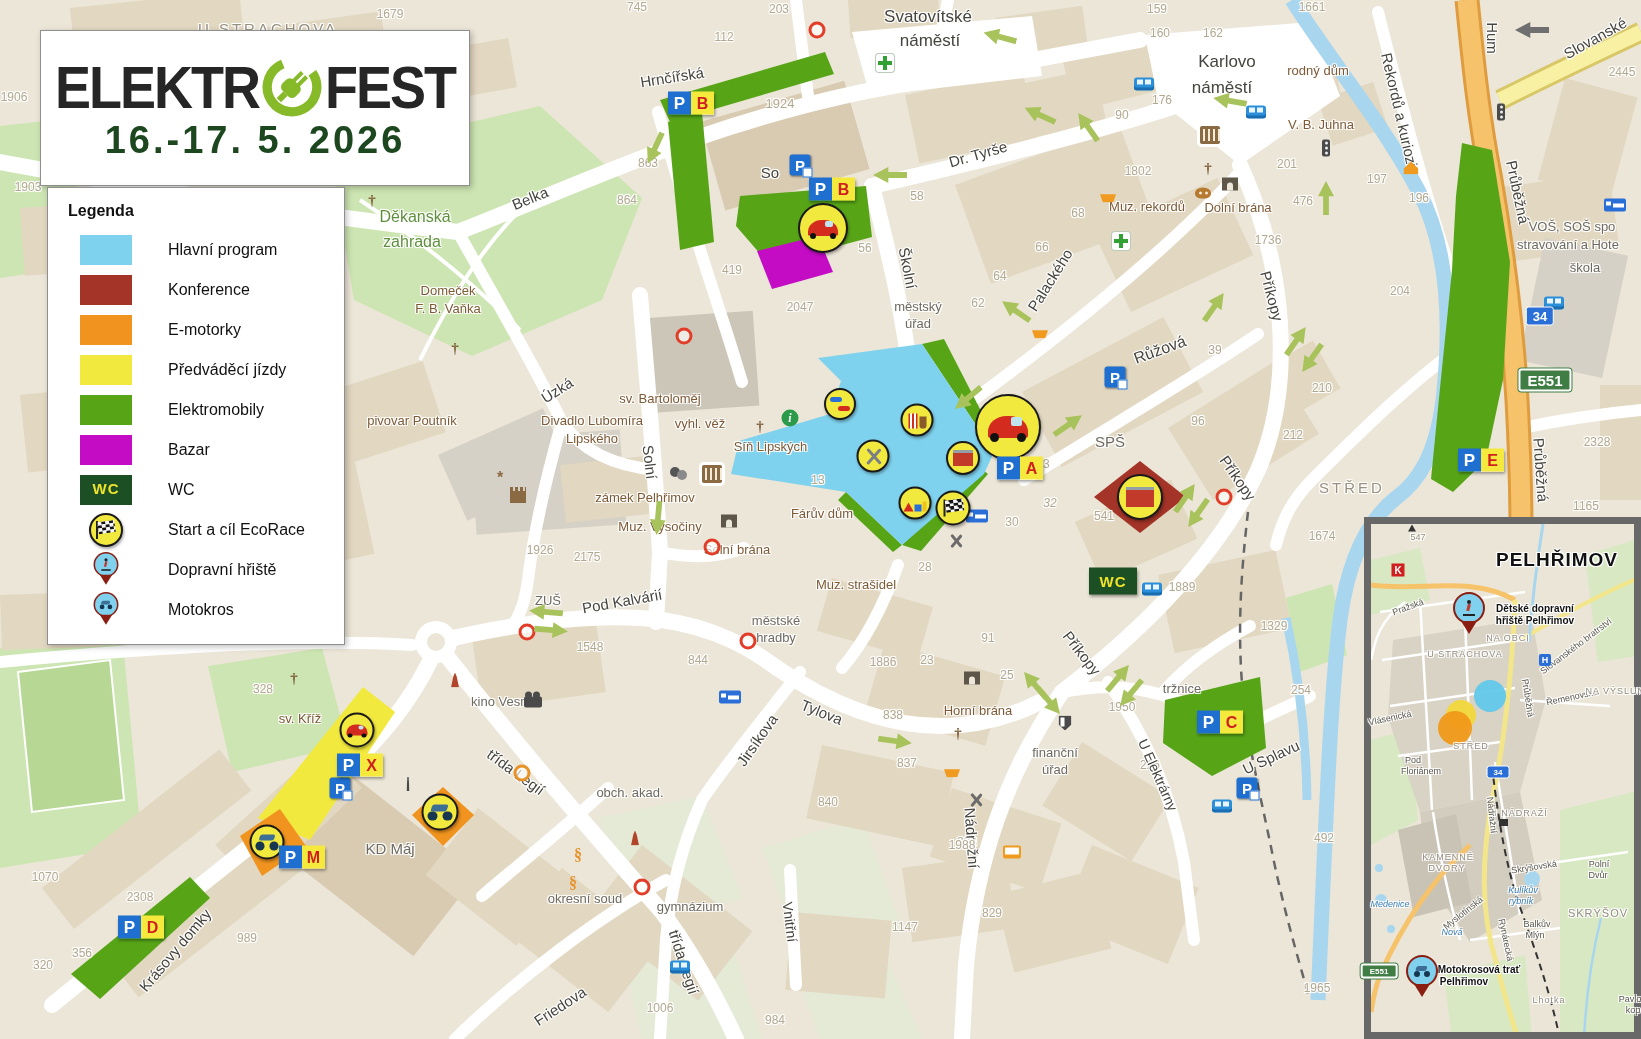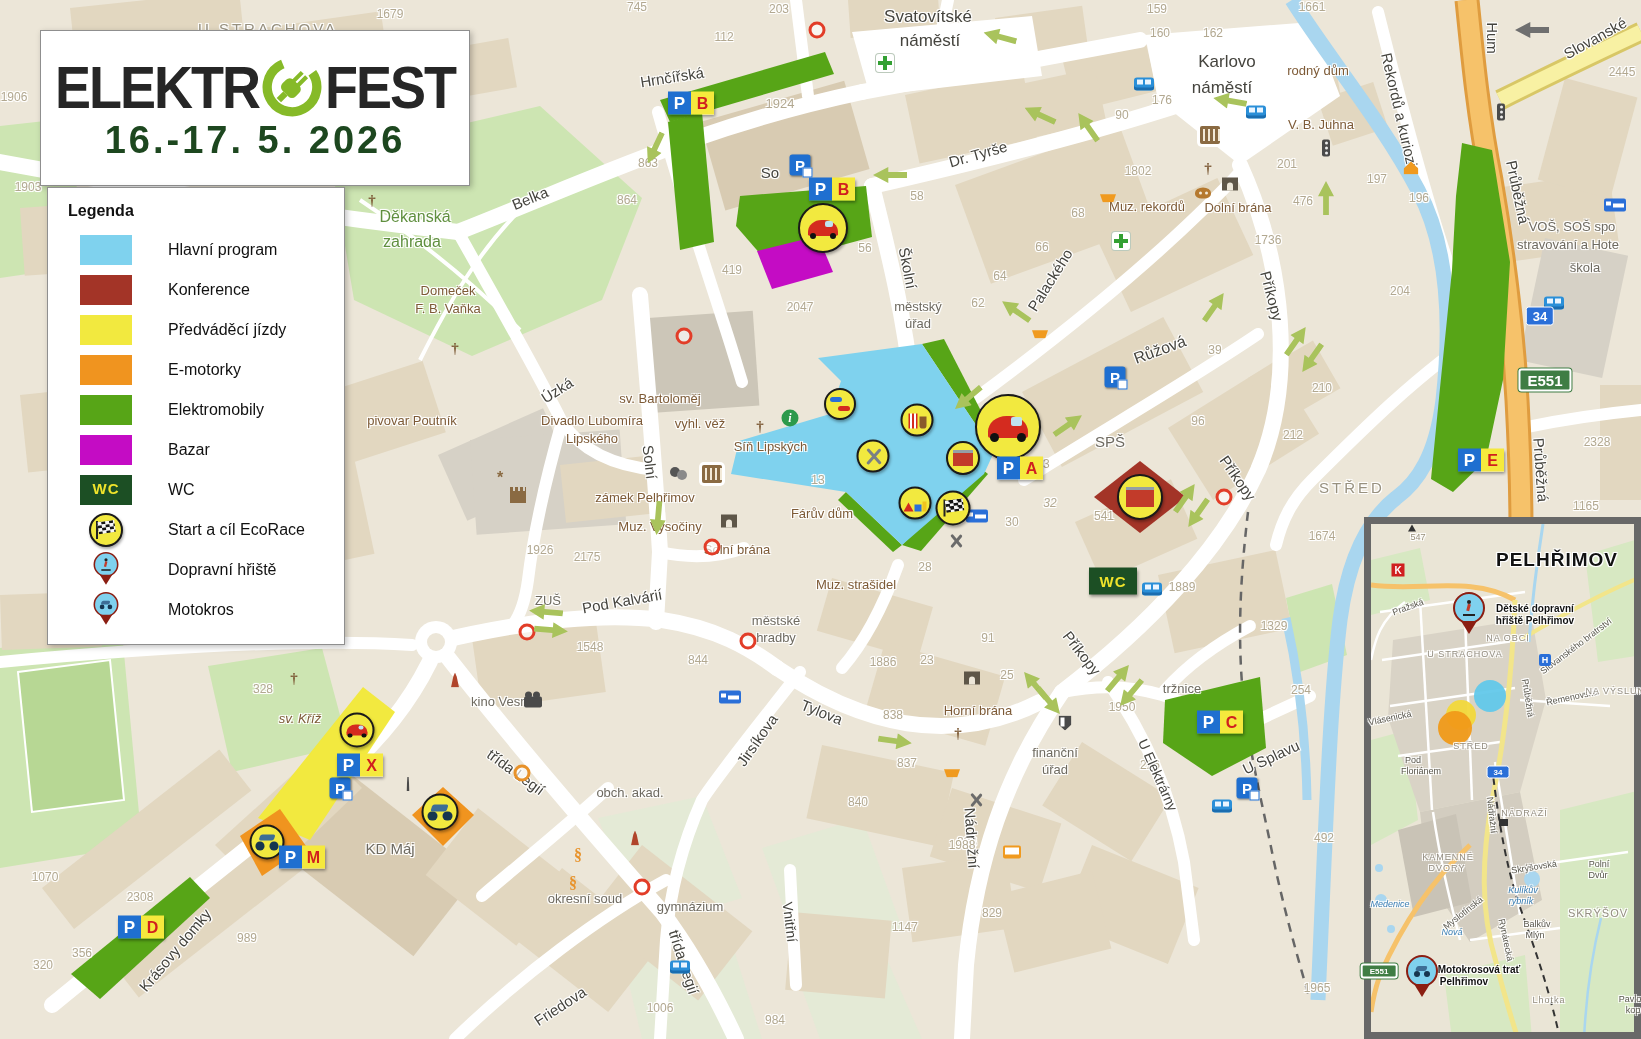--- a/index.html
+++ b/index.html
@@ -492,21 +492,21 @@
       <div class="lb lb-zn" style="left: 776px; top: 637px;">hradby</div>
       <div class="lb lb-nu" style="left: 698px; top: 660px;">844</div>
       <div class="lb lb-nu" style="left: 883px; top: 662px;">1886</div>
       <div class="lb lb-nu" style="left: 927px; top: 660px;">23</div>
       <div class="lb lb-nu" style="left: 988px; top: 638px;">91</div>
       <div class="lb lb-po" style="left: 978px; top: 710px;">Horní brána</div>
       <div class="lb lb-st" style="left: 822px; top: 712px; transform: translate(-50%, -50%) rotate(22deg);">Tylova</div>
       <div class="lb lb-st" style="left: 757px; top: 740px; transform: translate(-50%, -50%) rotate(-55deg);">Jirsíkova</div>
       <div class="lb lb-nu" style="left: 893px; top: 715px;">838</div>
       <div class="lb lb-nu" style="left: 907px; top: 763px;">837</div>
-      <div class="lb lb-nu" style="left: 847px; top: 802px; padding-left: 22px;">840</div>
+      <div class="lb lb-nu" style="left: 817px; top: 802px; padding-left: 22px;">840</div>
       <div class="lb lb-nu" style="left: 967px; top: 842px;">833</div>
       <div class="lb lb-zn" style="left: 1055px; top: 752px;">finanční</div>
       <div class="lb lb-zn" style="left: 1055px; top: 769px;">úřad</div>
       <div class="lb lb-zn" style="left: 1182px; top: 688px;">tržnice</div>
       <div class="lb lb-nu" style="left: 1122px; top: 707px;">1950</div>
       <div class="lb lb-nu" style="left: 1150px; top: 765px;">226</div>
       <div class="lb lb-nu" style="left: 1007px; top: 675px;">25</div>
       <div class="lb lb-nu" style="left: 1182px; top: 587px;">1889</div>
       <div class="lb lb-nu" style="left: 1274px; top: 626px;">1329</div>
       <div class="lb lb-nu" style="left: 1301px; top: 690px;">254</div>
@@ -516,21 +516,21 @@
       <div class="lb lb-nu" style="left: 962px; top: 845px;">1988</div>
       <div class="lb lb-nu" style="left: 992px; top: 913px;">829</div>
       <div class="lb lb-nu" style="left: 905px; top: 927px;">1147</div>
       <div class="lb lb-st" style="left: 790px; top: 922px; font-size: 14px; transform: translate(-50%, -50%) rotate(83deg);">Vnitřní</div>
       <div class="lb lb-zn" style="left: 690px; top: 906px;">gymnázium</div>
       <div class="lb lb-zn" style="left: 585px; top: 898px;">okresní soud</div>
       <div class="lb lb-zn" style="left: 630px; top: 792px;">obch. akad.</div>
       <div class="lb lb-zn" style="left: 505px; top: 701px;">kino Vesmír</div>
       <div class="lb lb-st" style="left: 516px; top: 772px; transform: translate(-50%, -50%) rotate(36deg);">třída Legií</div>
       <div class="lb lb-st" style="left: 684px; top: 962px; transform: translate(-50%, -50%) rotate(72deg);">třída Legií</div>
-      <div class="lb lb-po" style="left: 300px; top: 718px; font-style: italic;">sv. Kříž</div>
+      <div class="lb lb-po" style="left: 300px; top: 718px;">sv. Kříž</div>
       <div class="lb lb-nu" style="left: 263px; top: 689px;">328</div>
       <div class="lb lb-zn" style="left: 390px; top: 848px; font-size: 15px;">KD Máj</div>
       <div class="lb lb-st" style="left: 175px; top: 950px; transform: translate(-50%, -50%) rotate(-50deg);">Krásovy domky</div>
       <div class="lb lb-nu" style="left: 140px; top: 897px;">2308</div>
       <div class="lb lb-nu" style="left: 82px; top: 953px;">356</div>
       <div class="lb lb-nu" style="left: 43px; top: 965px;">320</div>
       <div class="lb lb-nu" style="left: 247px; top: 938px;">989</div>
       <div class="lb lb-nu" style="left: 45px; top: 877px;">1070</div>
       <div class="lb lb-st" style="left: 560px; top: 1006px; transform: translate(-50%, -50%) rotate(-33deg);">Friedova</div>
       <div class="lb lb-nu" style="left: 660px; top: 1008px;">1006</div>
@@ -790,26 +790,26 @@
     <div id="legend-items">
         <div class="lg-row">
           <div class="lg-swatch" style="background: rgb(127, 210, 238);"></div>
           <div class="lg-label">Hlavní program</div>
         </div>
         <div class="lg-row">
           <div class="lg-swatch" style="background: rgb(163, 52, 39);"></div>
           <div class="lg-label">Konference</div>
         </div>
         <div class="lg-row">
+          <div class="lg-swatch" style="background: rgb(240, 148, 31);"></div>
+          <div class="lg-label">E-motorky</div>
+        </div>
+        <div class="lg-row">
           <div class="lg-swatch" style="background: rgb(242, 233, 63);"></div>
           <div class="lg-label">Předváděcí jízdy</div>
-        </div>
-        <div class="lg-row">
-          <div class="lg-swatch" style="background: rgb(240, 148, 31);"></div>
-          <div class="lg-label">E-motorky</div>
         </div>
         <div class="lg-row">
           <div class="lg-swatch" style="background: rgb(87, 165, 23);"></div>
           <div class="lg-label">Elektromobily</div>
         </div>
         <div class="lg-row">
           <div class="lg-swatch" style="background: rgb(196, 12, 196);"></div>
           <div class="lg-label">Bazar</div>
         </div>
         <div class="lg-row">

